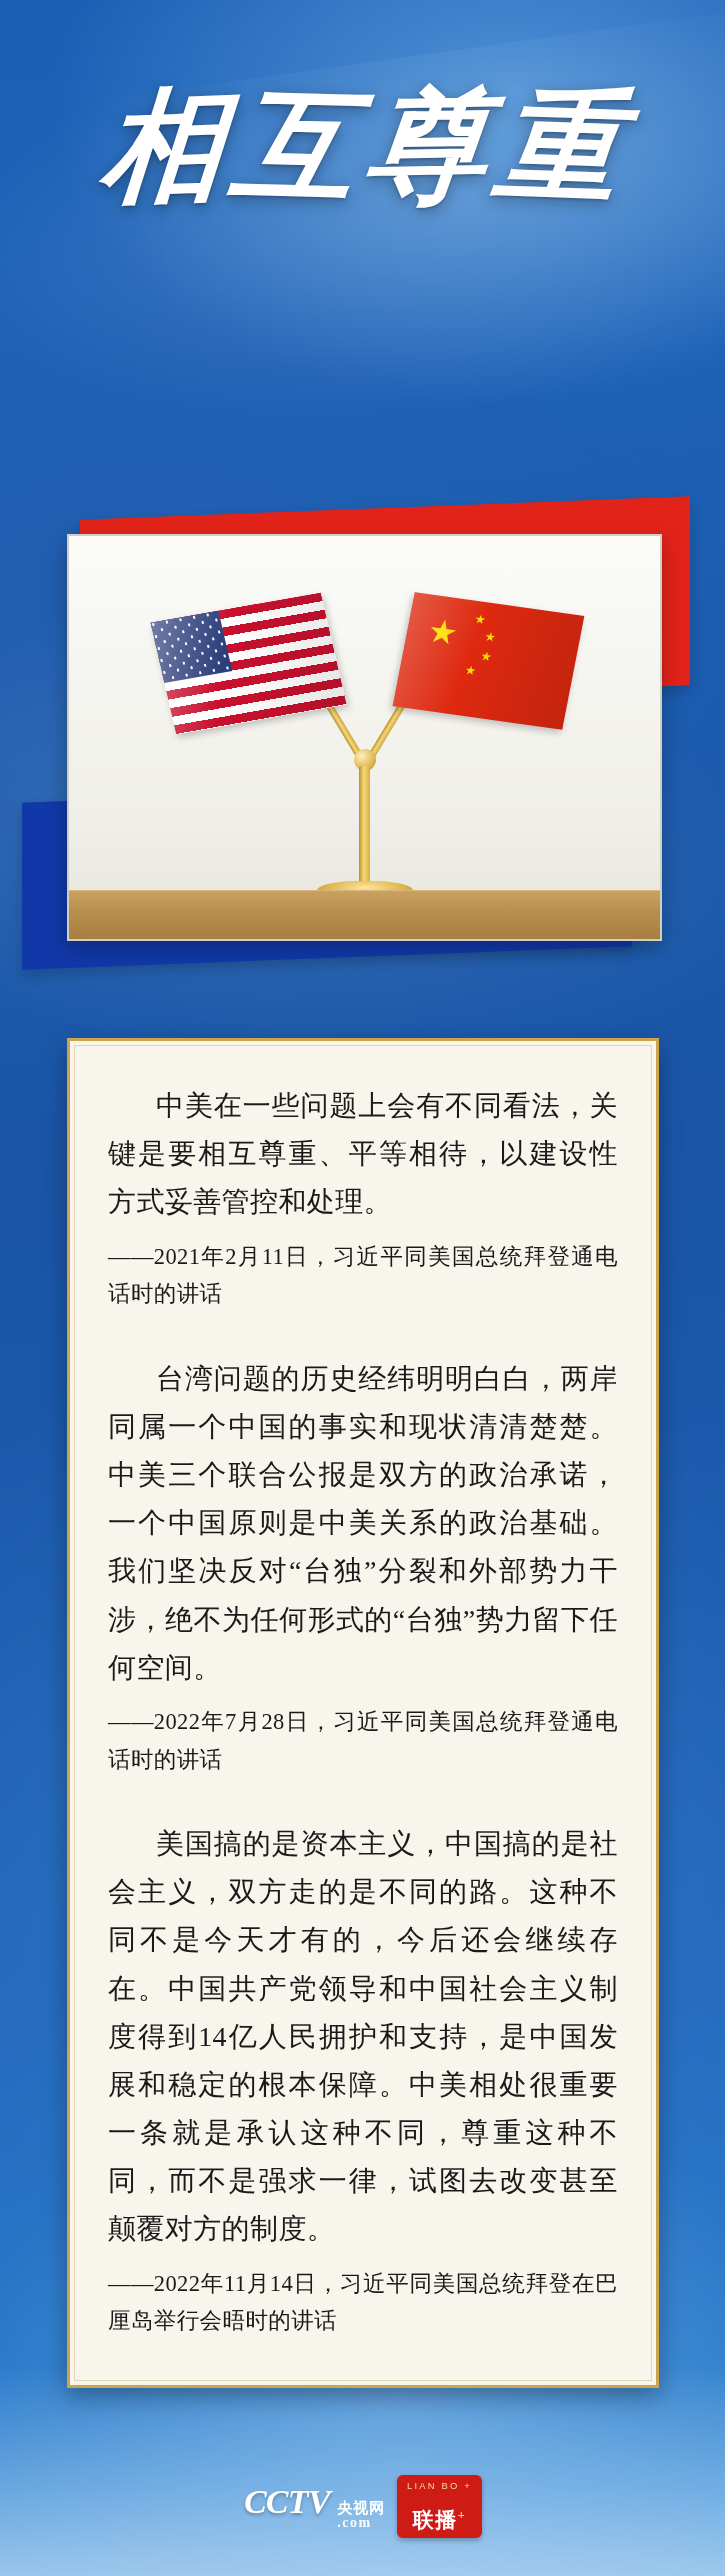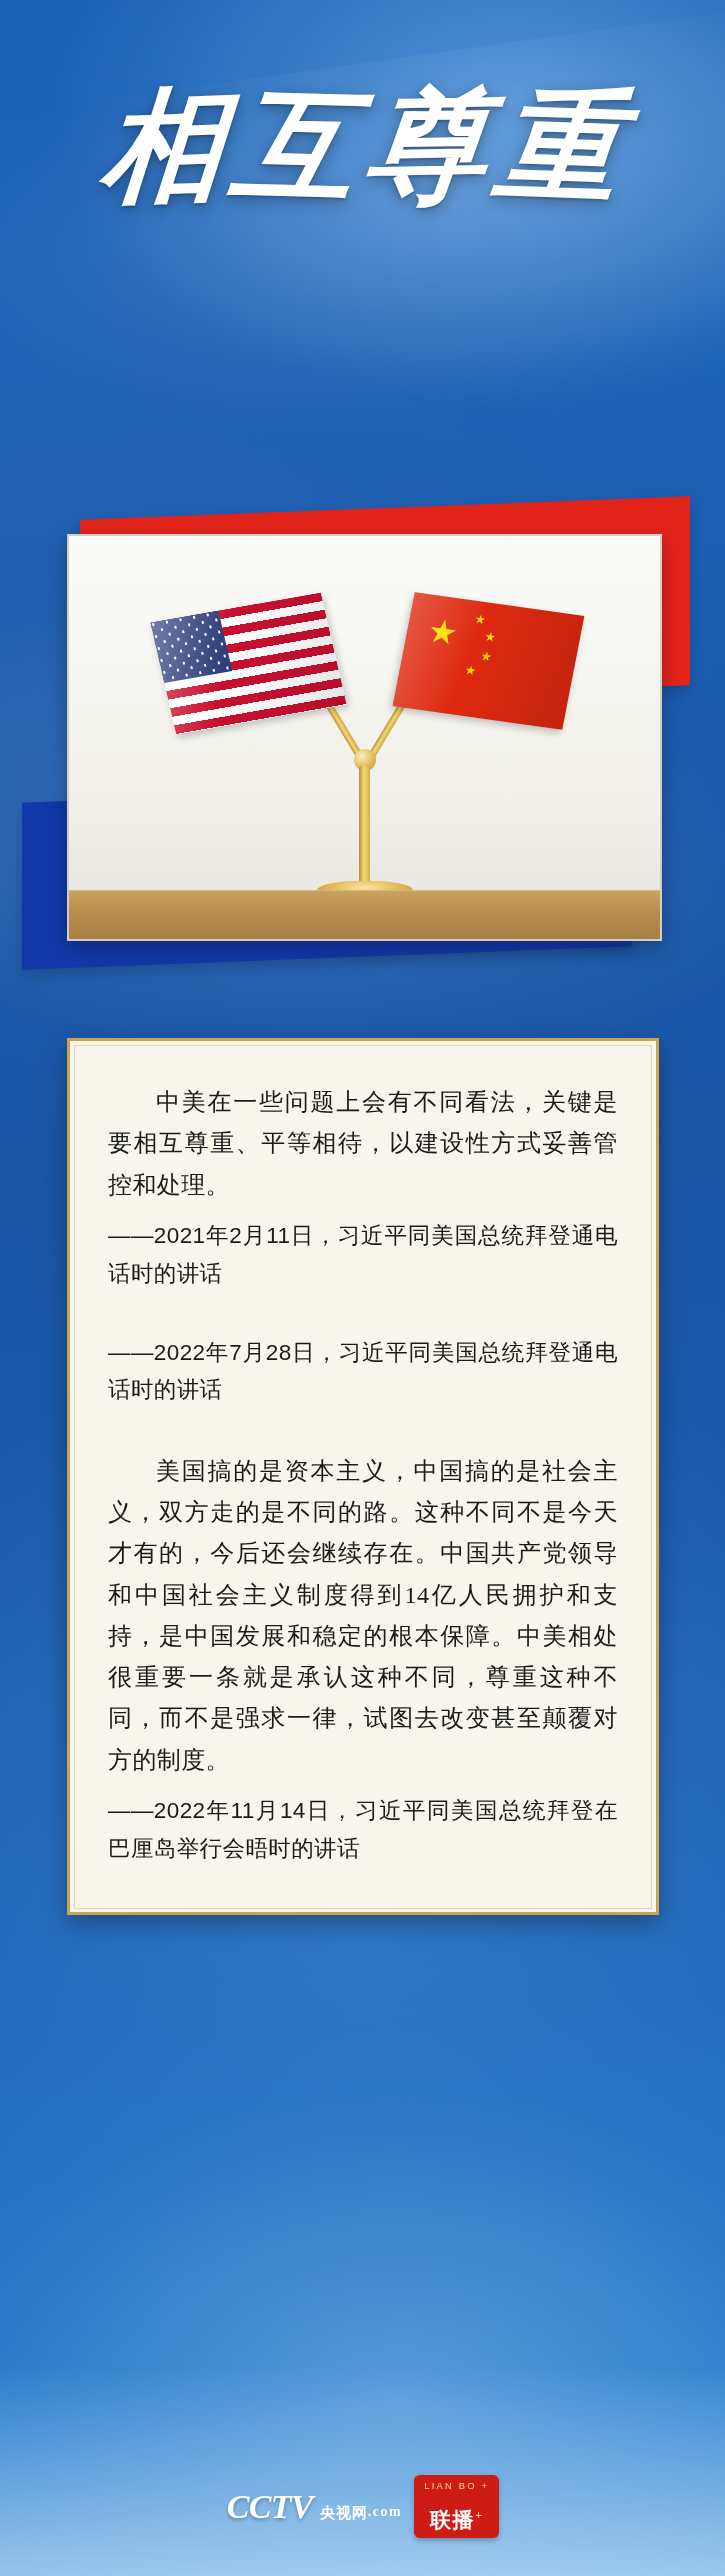--- a/index.html
+++ b/index.html
@@ -285,30 +285,30 @@
   }
   .quote-card:before {
     content: "";
     position: absolute;
     inset: 3.6px;
     border: 0.7px solid #e0d5b4;
     pointer-events: none;
   }
   .q-para {
     font-family: "Liberation Serif", serif;
-    font-size: 24px;
+    font-size: 28px;
     line-height: 1.72;
     color: #1a1a1a;
     text-align: justify;
     text-indent: 48px;
     margin: 0 0 11.6px 0;
     letter-spacing: 0.4px;
   }
   .q-src {
-    font-family: Liberation Sans, sans-serif;
+    font-family: Liberation Serif, serif;
     font-size: 22.5px;
     line-height: 1.66;
     color: #1a1a1a;
     text-align: justify;
     margin: 0 0 42px 0;
     letter-spacing: 0.4px;
   }
   .q-block:last-child .q-src { margin-bottom: 0; }
 
   
@@ -331,21 +331,21 @@
     font-family: "Liberation Serif", serif;
     font-style: italic;
     font-weight: bold;
     font-size: 34px;
     color: #ffffff;
     letter-spacing: -0.7px;
     text-shadow: 0 1.5px 3.6px rgba(0,0,0,0.3);
   }
   .cctv-cn {
     display: flex;
-    flex-direction: row;
+    flex-direction: column;
     line-height: 1.05;
     color: #ffffff;
     font-family: "Liberation Serif", serif;
   }
   .cctv-cn b { font-size: 15.2px; letter-spacing: 0.7px; }
   .cctv-cn i { font-size: 14px; font-style: normal; letter-spacing: 1.5px; opacity: 0.95; font-weight: bold; }
   .lianbo {
     background: #cf1b16;
     border-radius: 5.8px;
     padding: 5.1px 10.2px 5.8px 10.2px;
@@ -425,20 +425,21 @@
   </div>
 
   <div class="quote-card">
 
     <div class="q-block">
       <p class="q-para">中美在一些问题上会有不同看法，关键是要相互尊重、平等相待，以建设性方式妥善管控和处理。</p>
       <p class="q-src">——2021年2月11日，习近平同美国总统拜登通电话时的讲话</p>
     </div>
 
     <div class="q-block">
+      <p class="q-para">台湾问题的历史经纬明明白白，两岸同属一个中国的事实和现状清清楚楚。中美三个联合公报是双方的政治承诺，一个中国原则是中美关系的政治基础。我们坚决反对“台独”分裂和外部势力干涉，绝不为任何形式的“台独”势力留下任何空间。</p>
       <p class="q-src">——2022年7月28日，习近平同美国总统拜登通电话时的讲话</p>
     </div>
 
     <div class="q-block">
       <p class="q-para">美国搞的是资本主义，中国搞的是社会主义，双方走的是不同的路。这种不同不是今天才有的，今后还会继续存在。中国共产党领导和中国社会主义制度得到14亿人民拥护和支持，是中国发展和稳定的根本保障。中美相处很重要一条就是承认这种不同，尊重这种不同，而不是强求一律，试图去改变甚至颠覆对方的制度。</p>
       <p class="q-src">——2022年11月14日，习近平同美国总统拜登在巴厘岛举行会晤时的讲话</p>
     </div>
 
   </div>
 

